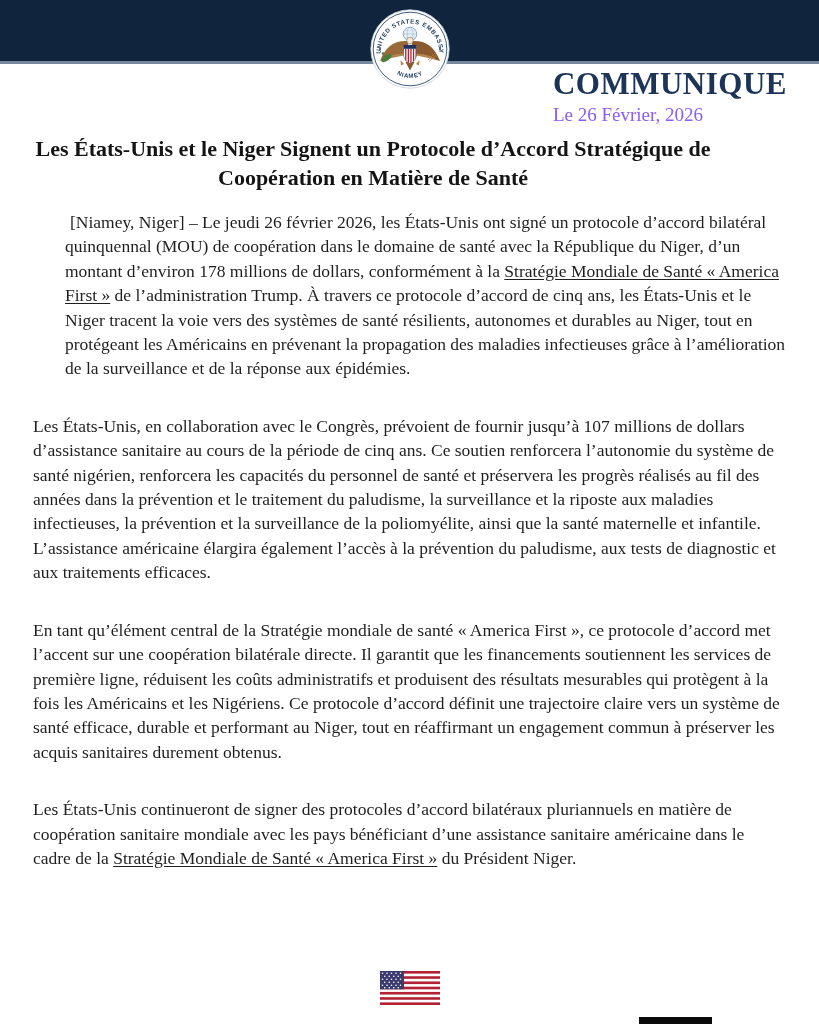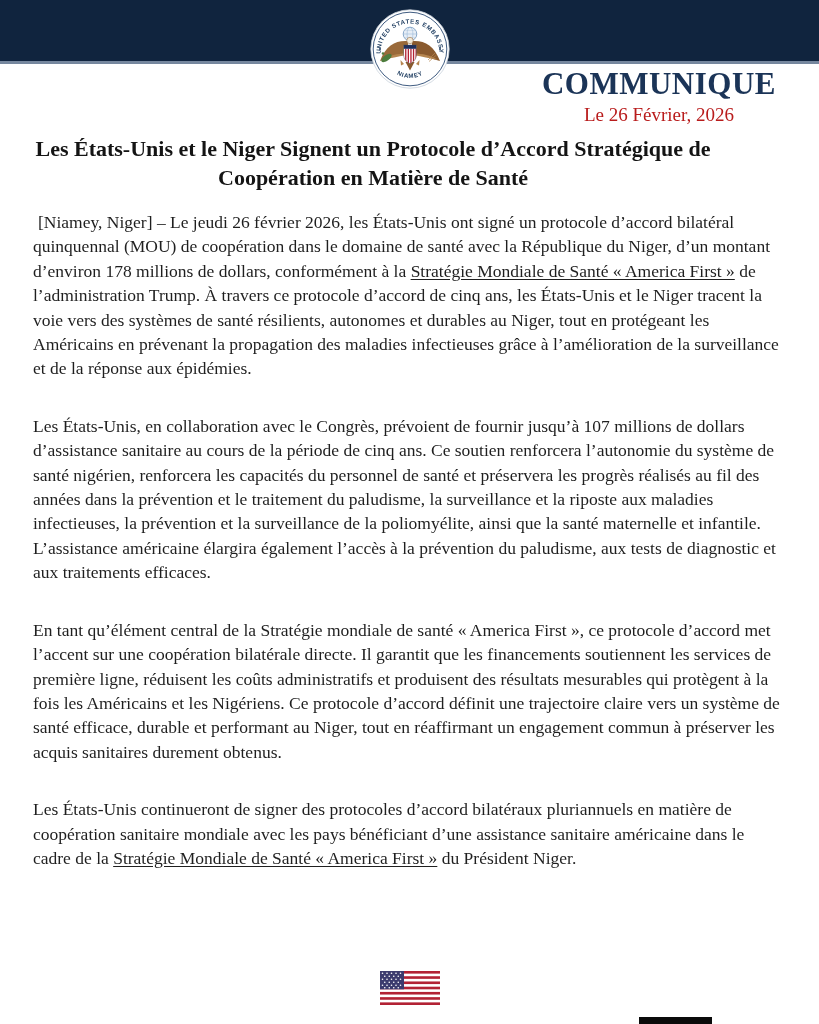--- a/index.html
+++ b/index.html
@@ -24,34 +24,34 @@
     top: 9px;
     left: 50%;
     transform: translateX(-50%);
     width: 80px;
     height: 80px;
     z-index: 5;
   }
   .masthead {
     position: absolute;
     top: 66px;
-    right: 43px;
-    text-align: center;
+    right: 32px;
+    text-align: left;
   }
   .communique {
     font-size: 31px;
     line-height: 36px;
     font-weight: 700;
     letter-spacing: 0.5px;
     color: #1b3457;
   }
   .dateline {
     font-size: 19px;
     line-height: 23px;
-    color: #b91c1c;
+    color: #8b5cf6;
     margin-top: 1px;
   }
   .doc-title {
     position: absolute;
     top: 134px;
     left: 0;
     width: 746px;
     text-align: center;
   }
   .doc-title h1 {
@@ -66,21 +66,21 @@
     position: absolute;
     top: 210px;
     left: 33px;
     width: 753px;
     color: #1f1f1f;
     font-size: 17.5px;
     line-height: 24.4px;
     text-align: left;
   }
   .body-text p { margin: 0 0 33px 0; }
-  .body-text p.first { text-indent: 5px; }
+  .body-text p.first { text-indent: 5px; margin-left: 32px; }
   .ul-link {
     text-decoration: underline;
     text-underline-offset: 2px;
     color: inherit;
     cursor: pointer;
   }
   .flag-wrap {
     position: absolute;
     top: 971px;
     left: 50%;

